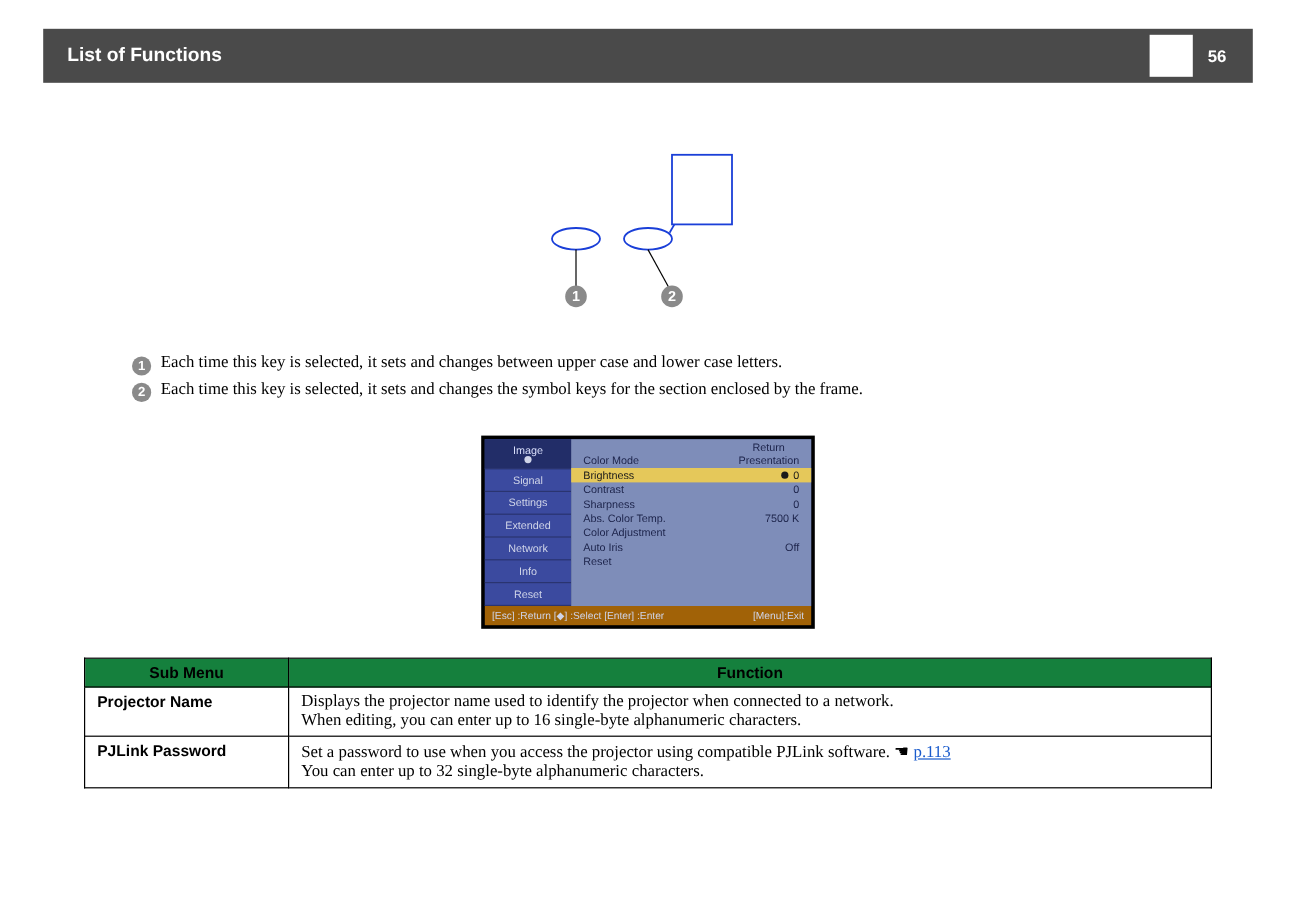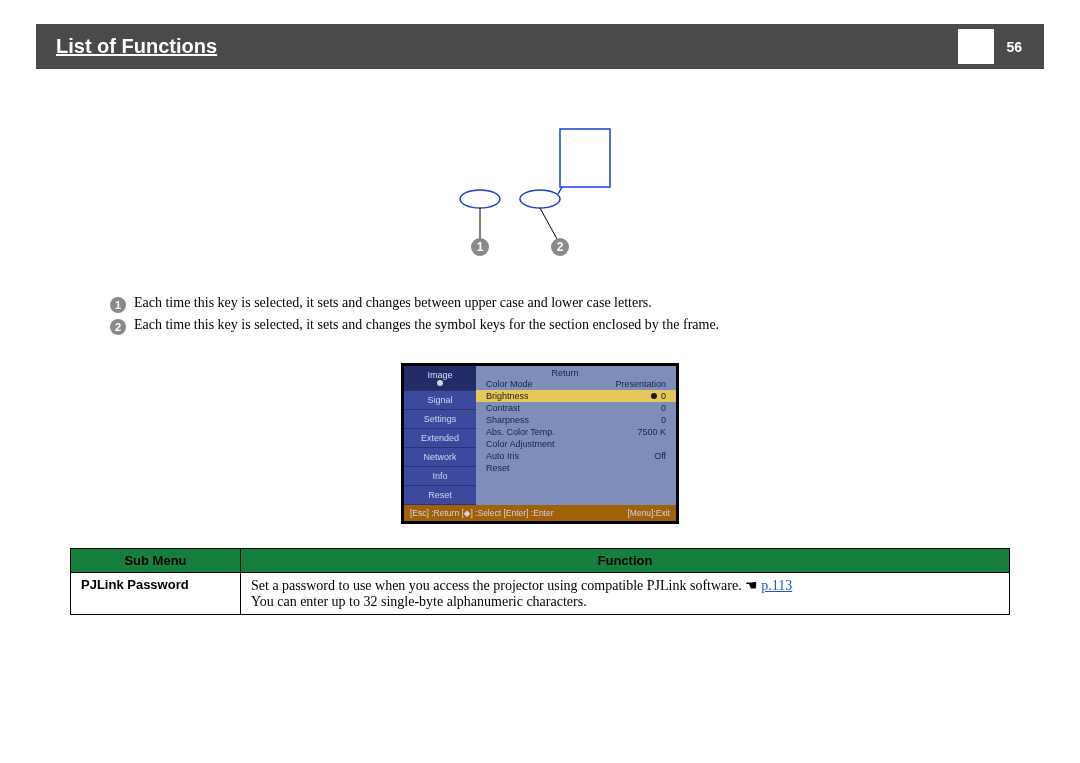--- a/index.html
+++ b/index.html
@@ -17,22 +17,21 @@
     height: 45px;
     display: flex;
     align-items: center;
     padding: 0 20px;
     margin: 24px 36px 0 36px;
     position: relative;
   }
   .header-title {
     font-family: 'Segoe UI', Arial, sans-serif;
     font-weight: bold;
-    font-size: 20px;
-    text-decoration: underline;
+    font-size: 16px;
   }
   .header-page {
     position: absolute;
     right: 22px;
     font-family: Arial, sans-serif;
     font-size: 14px;
     font-weight: bold;
   }
   .header-box {
     position: absolute;
@@ -99,21 +98,21 @@
     border-bottom: 1px solid #2a3470;
     display:flex; justify-content:space-between; align-items:center;flex-direction:column;
   }
   .menu-left .sel { background: #222d68; color: #d9dffb; }
   .menu-right {
     flex: 1;
     background: #7e8db9;
     color: #1c234a;
     padding: 2px 0;
   }
-  .menu-right .ret { text-align: center; padding-right: 22px; }
+  .menu-right .ret { text-align: right; padding-right: 22px; }
   .menu-right .row {
     display: flex; justify-content: space-between;
     padding: 1px 10px 1px 10px;
   }
   .menu-right .hl { background: #e5c85a; color: #1a1a1a; }
   .menu-bottom {
     background: #a16207; color: #cfd4e8;
     font-family: Arial, sans-serif;
     font-size: 8.5px;
     padding: 3px 6px;
@@ -259,20 +258,27 @@
 
   <table class="func">
     <thead>
       <tr>
         <th>Sub Menu</th>
         <th>Function</th>
       </tr>
     </thead>
     <tbody>
       <tr>
+        <td class="sub">Projector Name</td>
+        <td>
+          <span>Displays the projector name used to identify the projector when connected to a network.</span><br>
+          <span>When editing, you can enter up to 16 single-byte alphanumeric characters.</span>
+        </td>
+      </tr>
+      <tr>
         <td class="sub">PJLink Password</td>
         <td>
           <span>Set a password to use when you access the projector using compatible PJLink software. </span><span class="hand">☛</span> <a href="#" class="plink">p.113</a><br>
           <span>You can enter up to 32 single-byte alphanumeric characters.</span>
         </td>
       </tr>
     </tbody>
   </table>
 
 </div>

